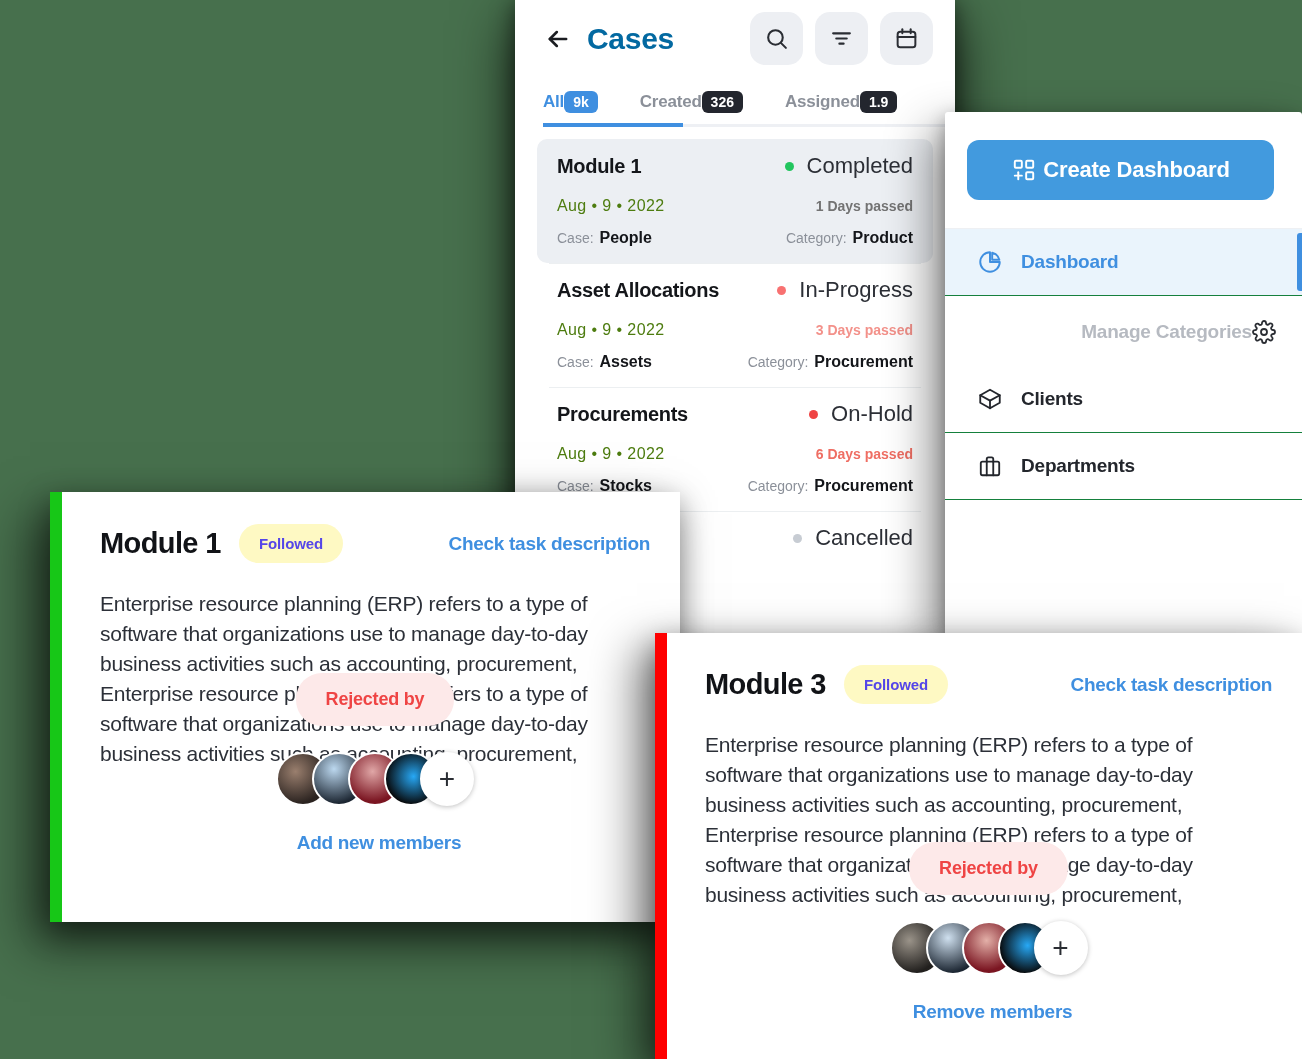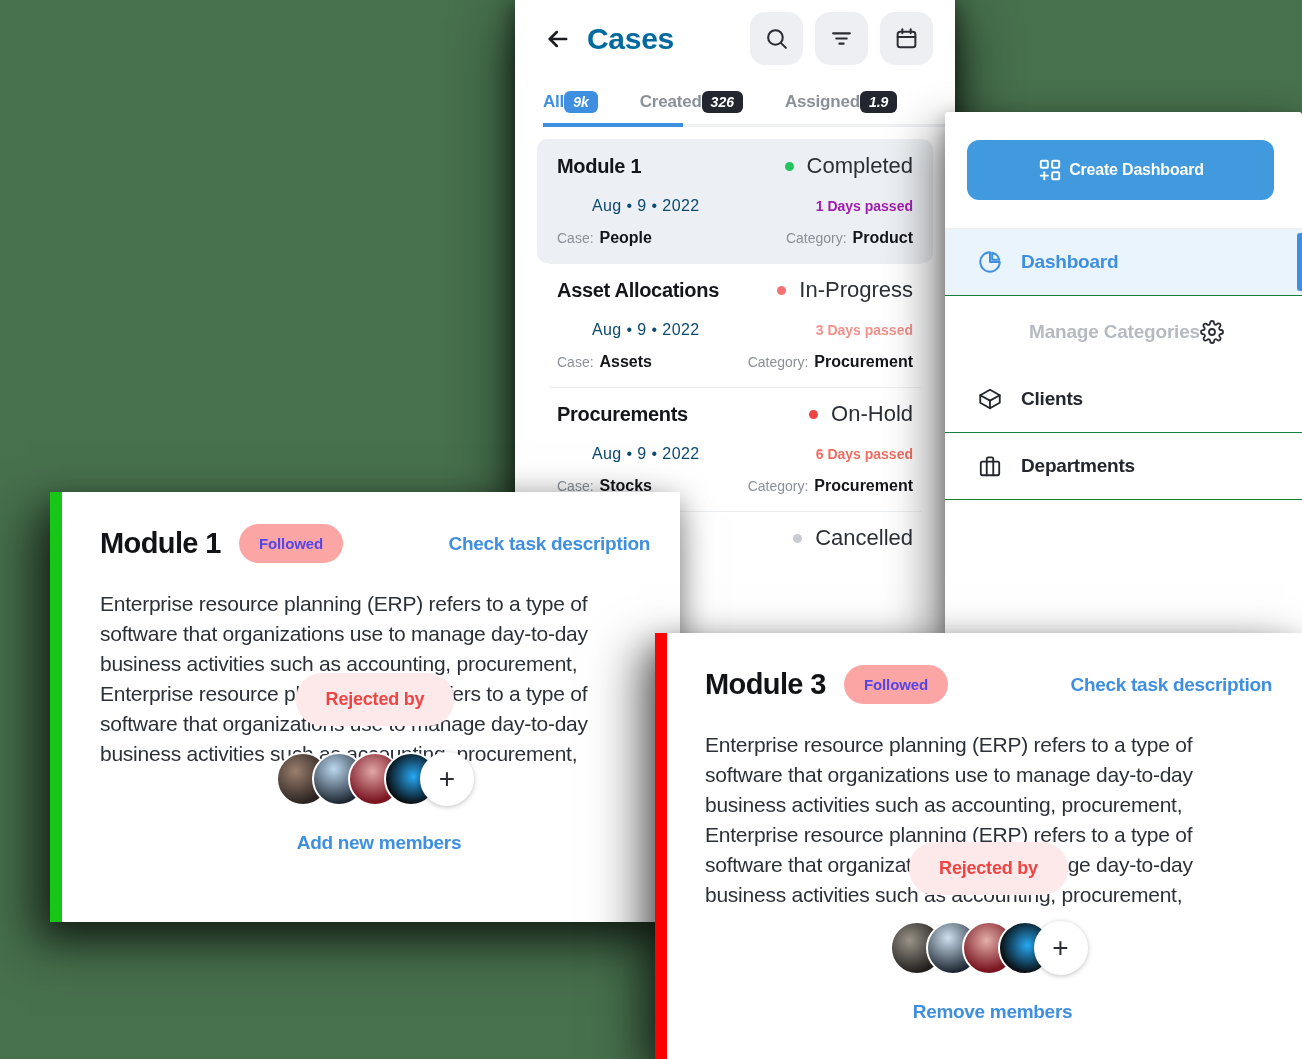--- a/index.html
+++ b/index.html
@@ -48,21 +48,21 @@
     display: flex; align-items: center; gap: 0;
     padding: 16px 0 0 28px;
     position: relative;
   }
   .tab { display: flex; align-items: center; gap: 0; margin-right: 42px; padding-bottom: 14px; cursor: pointer; }
   .tab-label { font-size: 17px; font-weight: 600; color: #8b9099; letter-spacing: -0.2px;}
   .tab.active .tab-label { color: #3f8fe0; }
   .tab-badge {
     font-size: 14px; font-weight: 700; color: #fff;
     background: #23262e; border-radius: 6px;
-    padding: 3px 9px; min-width: 30px; text-align: center; font-style: italic;
+    padding: 3px 9px; min-width: 30px; text-align: center;
   }
   .tab.active .tab-badge { background: #3f8fe0; }
   .tab-underline-track {
     position: absolute; left: 28px; right: 0; bottom: 0;
     height: 3px; background: #eef0f4;
   }
   .tab-underline-active {
     position: absolute; left: 28px; bottom: 0;
     width: 140px; height: 4px; background: #3f8fe0;
   }
@@ -77,21 +77,21 @@
   .case-row + .case-row::before {
     content: ""; position: absolute; left: 12px; right: 12px; top: 0;
     height: 1px; background: #eceff1;
   }
   .case-top { display: flex; align-items: center; justify-content: space-between; margin-bottom: 18px;}
   .case-name { font-size: 20px; font-weight: 700; color: #14161a; letter-spacing: -0.3px;}
   .case-status { display: flex; align-items: center; gap: 13px; font-size: 22px; color: #2c2f36;}
   .dot { width: 9px; height: 9px; border-radius: 50%; display: inline-block; }
   .case-mid, .case-bot { display: flex; align-items: center; justify-content: space-between; }
   .case-mid { margin-bottom: 14px; }
-  .case-date { font-size: 16px; color: #0c4a6e; letter-spacing: 0.4px; margin-left: 35px;}
+  .case-date { font-size: 16px; color: #4d7c0f; letter-spacing: 0.4px;}
   .case-days { font-size: 14px; font-weight: 600; }
   .case-meta { font-size: 14px; color: #8b9099; }
   .case-meta b { color: #14161a; font-size: 16px; font-weight: 700; margin-left: 2px;}
 
   
   .erp-panel {
     position: absolute; left: 945px; top: 112px;
     width: 357px; height: 525px;
     background: #ffffff;
     box-shadow: -14px 18px 46px rgba(0,0,0,0.45), 0 6px 18px rgba(0,0,0,0.3);
@@ -104,40 +104,40 @@
     padding: 30px 0 30px 34px;
     border-bottom: 1px solid #eef0f3;
   }
   .erp-logo { width: 56px; height: 56px; flex: 0 0 auto; }
   .erp-name { font-size: 20px; font-weight: 700; color: #33363d; letter-spacing: 0.4px;}
   .erp-cta-wrap { padding: 28px 28px 28px 22px; border-bottom: 1px solid #eef0f3; }
   .create-dash-btn {
     width: 100%; height: 60px; border: none; cursor: pointer;
     background: #429ade; color: #fff; border-radius: 12px;
     display: flex; align-items: center; justify-content: center; gap: 6px;
-    font-size: 16px; font-weight: 700; letter-spacing: -0.2px;
+    font-size: 22px; font-weight: 700; letter-spacing: -0.2px;
     font-family: "Liberation Sans", sans-serif;
   }
   .nav-item {
     display: flex; align-items: center; gap: 18px;
     padding: 20px 0 20px 32px;
     position: relative; cursor: pointer;
     border-bottom: 1px solid #15803d;
   }
   .nav-item.active { background: #eaf4fc; }
   .nav-item.active::after {
     content: ""; position: absolute; right: 0; top: 4px; bottom: 4px;
     width: 5px; background: #3f8fe0; border-radius: 3px 0 0 3px;
   }
   .nav-label { font-size: 19px; font-weight: 600; color: #23262c; letter-spacing: -0.2px;}
   .nav-item.active .nav-label { color: #3f8fe0; }
   .nav-item.active .nav-ico { color: #3f8fe0; }
   .nav-ico { color: #23262c; display: flex; align-items: center; }
   .section-head {
-    display: flex; align-items: center; justify-content: center;
+    display: flex; align-items: center; justify-content: flex-end;
     padding: 24px 26px 22px 32px;
   }
   .section-title { font-size: 19px; font-weight: 600; color: #b6bac1; letter-spacing: -0.2px;}
   .gear { color: #2a2d33; cursor: pointer; display: flex; }
 
   
   .module-card {
     position: absolute; background: #ffffff; overflow: hidden;
   }
   .module-card .accent {
@@ -154,21 +154,21 @@
     box-shadow: -18px 16px 44px rgba(0,0,0,0.5), 0 10px 26px rgba(0,0,0,0.35);
     z-index: 6;
   }
   .mod2 .accent { background: #fe0000; }
 
   .card-inner { padding: 32px 30px 0 50px; height: 100%; position: relative; }
   .card-head { display: flex; align-items: center; margin-bottom: 26px; }
   .card-title { font-size: 29px; font-weight: 700; color: #111317; letter-spacing: -0.6px; }
   .followed-badge {
     margin-left: 18px;
-    background: #fca5a5; color: #5546e8;
+    background: #fef9c3; color: #5546e8;
     font-size: 15px; font-weight: 600;
     padding: 11px 20px; border-radius: 22px;
     letter-spacing: -0.1px; cursor: pointer;
   }
   .check-link {
     margin-left: auto; color: #3f8fe0;
     font-size: 19px; font-weight: 700; letter-spacing: -0.3px;
     cursor: pointer;
   }
   .card-body {
@@ -265,21 +265,21 @@
       <div class="case-row highlight">
         <div class="case-top">
           <span class="case-name">Module 1</span>
           <span class="case-status">
             <i class="dot" style="background:#22c55e"></i>
             <span>Completed</span>
           </span>
         </div>
         <div class="case-mid">
           <span class="case-date">Aug  •  9  •  2022</span>
-          <span class="case-days" style="color:#a21caf">1 Days passed</span>
+          <span class="case-days" style="color:#737373">1 Days passed</span>
         </div>
         <div class="case-bot">
           <span class="case-meta"><span>Case:</span> <b>People</b></span>
           <span class="case-meta"><span>Category:</span> <b>Product</b></span>
         </div>
       </div>
 
       <div class="case-row">
         <div class="case-top">
           <span class="case-name">Asset Allocations</span>

